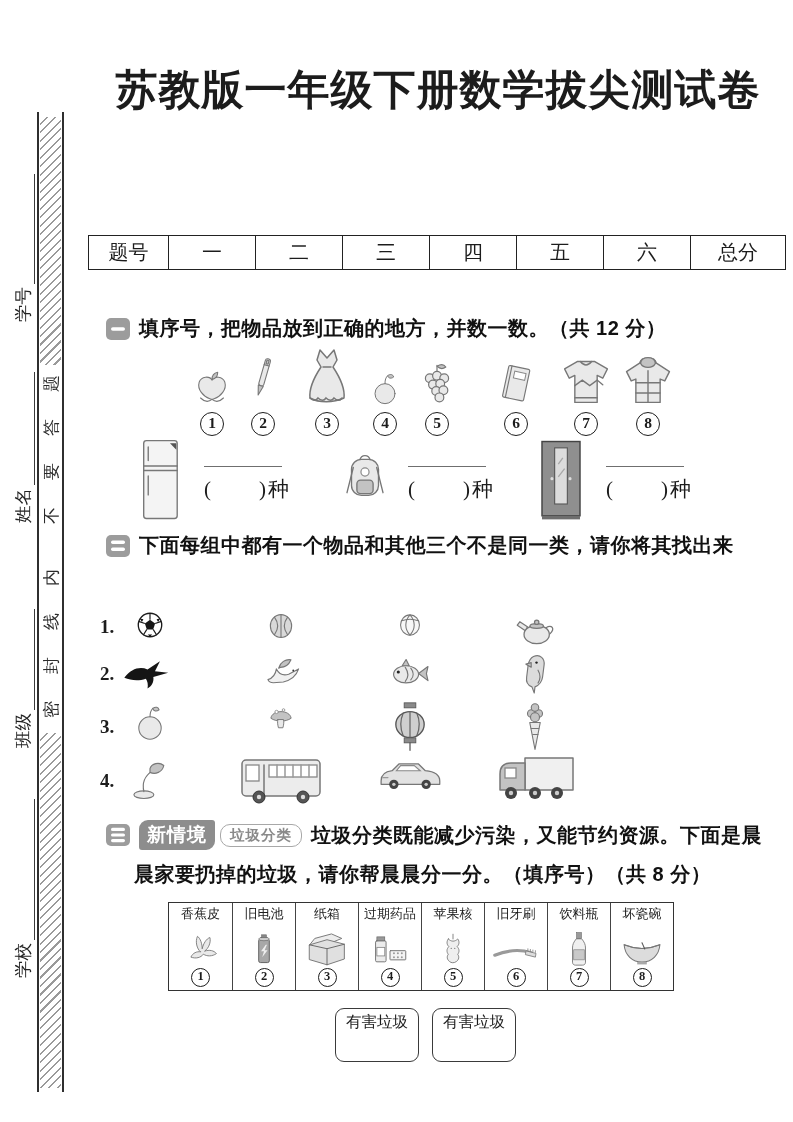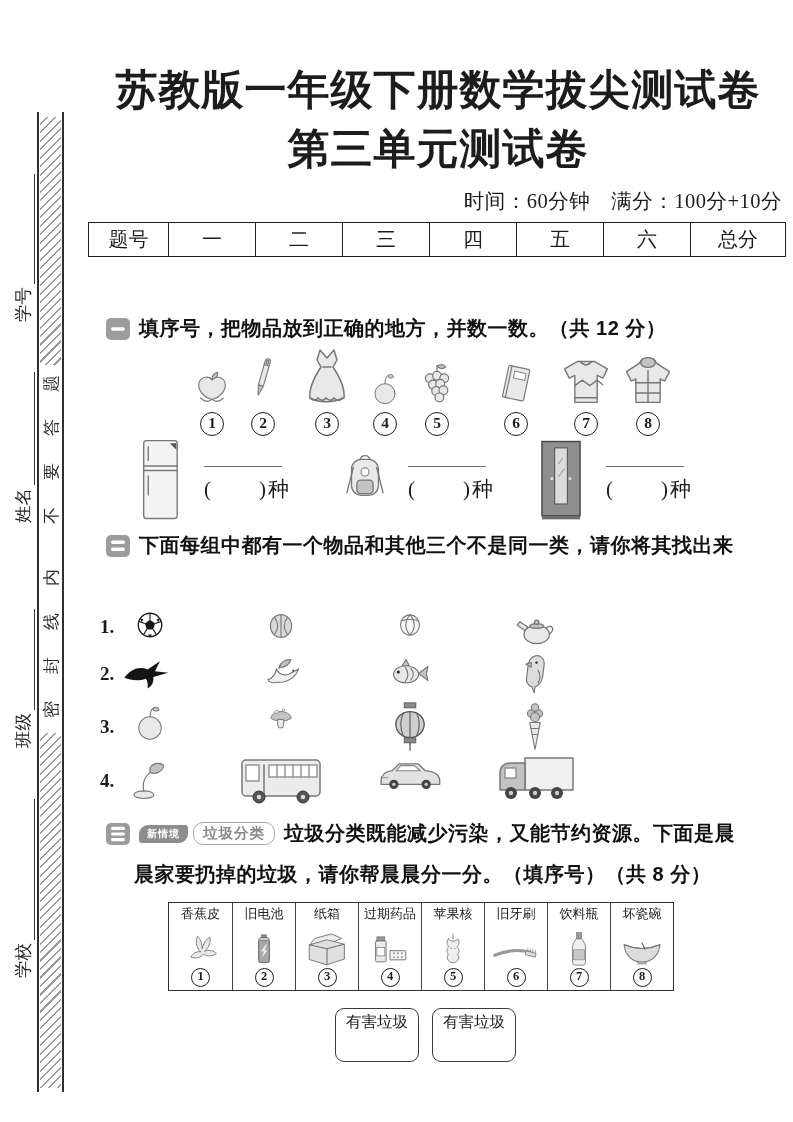--- a/index.html
+++ b/index.html
@@ -16,29 +16,29 @@
             font-family:"Liberation Sans","DejaVu Sans",sans-serif;}
   .vfield{position:absolute;left:11px;transform:rotate(-90deg);transform-origin:0 0;
           display:flex;align-items:flex-end;white-space:nowrap;font-size:17.5px;color:#222;}
   .vblank{display:inline-block;height:3px;border-bottom:1.5px solid #3a3a3a;margin-left:3px;}
 
   
   .title{left:88px;width:700px;text-align:center;font-weight:bold;font-size:42px;letter-spacing:1px;}
   .infoline{left:88px;width:694px;text-align:right;font-size:20.5px;letter-spacing:.5px;}
 
   
-  table.score{border-collapse:collapse;table-layout:fixed;width:697px;}
+  table.score{border-collapse:collapse;table-layout:fixed;width:697px;margin-top:13px;}
   table.score td{border:1.7px solid #222;height:33px;text-align:center;font-size:20px;padding:0;}
 
   
   .sechead{display:flex;align-items:center;gap:9px;
            font-family:"Liberation Sans","DejaVu Sans",sans-serif;
            font-weight:bold;font-size:20px;letter-spacing:.5px;color:#111;}
   .sechead .cont{white-space:nowrap;}
-  .tag-dark{background:#8d8d8d;color:#fff;font-size:10px;font-weight:bold;
+  .tag-dark{background:#8d8d8d;color:#fff;font-size:19px;font-weight:bold;
             padding:2px 8px;border-radius:9px 3px 9px 3px;letter-spacing:1px;}
   .tag-light{border:1.3px solid #a8a8a8;color:#8a8a8a;font-size:14.5px;
              padding:1px 9px;border-radius:10px;letter-spacing:1px;margin-left:-4px;}
 
   
   .cnum{box-sizing:border-box;width:24px;height:24px;border:1.7px solid #1d1d1d;border-radius:50%;
         font-size:15.5px;line-height:20px;text-align:center;font-weight:bold;}
   .cnum.sm{width:19px;height:19px;font-size:12.5px;line-height:15px;border-width:1.5px;}
 
   
@@ -107,22 +107,20 @@
         <span>班级</span>
         <span class="vblank" style="width:101px"></span>
       </span>
     <span class="vfield" style="top:978px">
         <span>学校</span>
         <span class="vblank" style="width:141px"></span>
       </span>
   </div>
 
   <div class="abs title" style="top:62px">苏教版一年级下册数学拔尖测试卷</div>
-  <div class="abs title" style="top:121px">第三单元测试卷</div>
-  <div class="abs infoline" style="top:187px">时间：60分钟　满分：100分+10分</div>
 
   <table class="score abs" style="left:88px;top:222px">
     <colgroup>
         <col style="width:80px">
         <col style="width:87px">
         <col style="width:87px">
         <col style="width:87px">
         <col style="width:87px">
         <col style="width:87px">
         <col style="width:87px">

